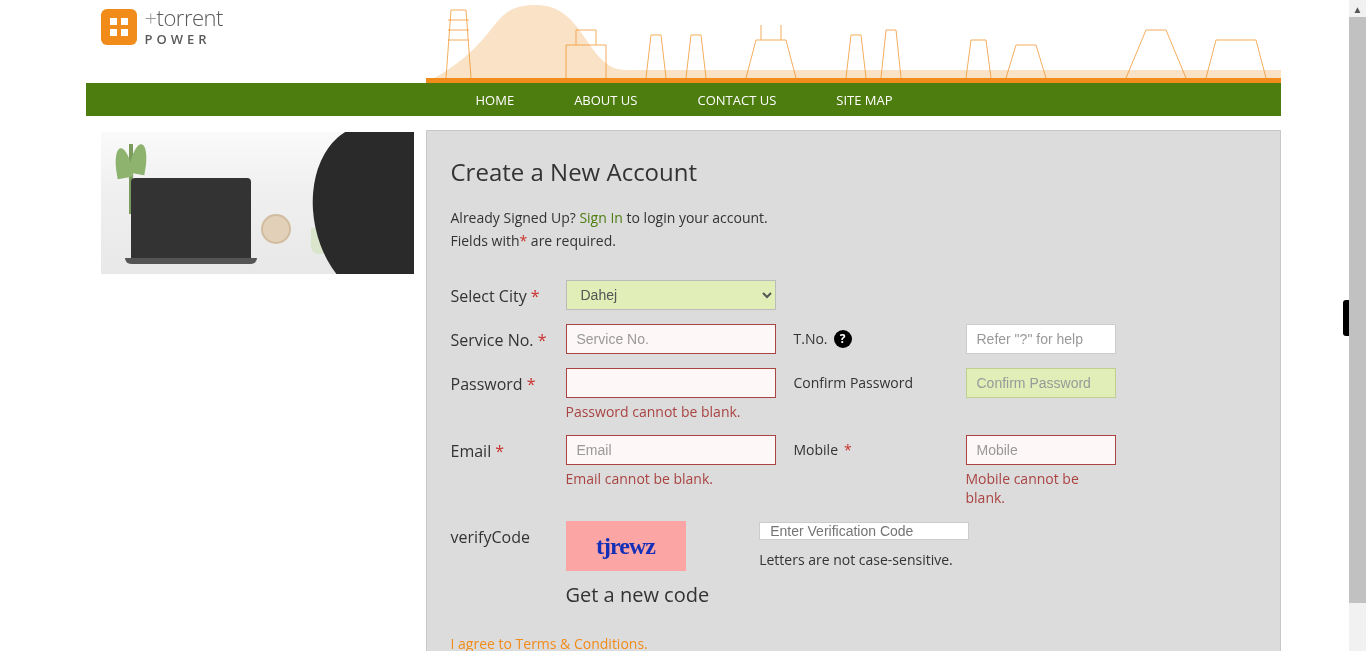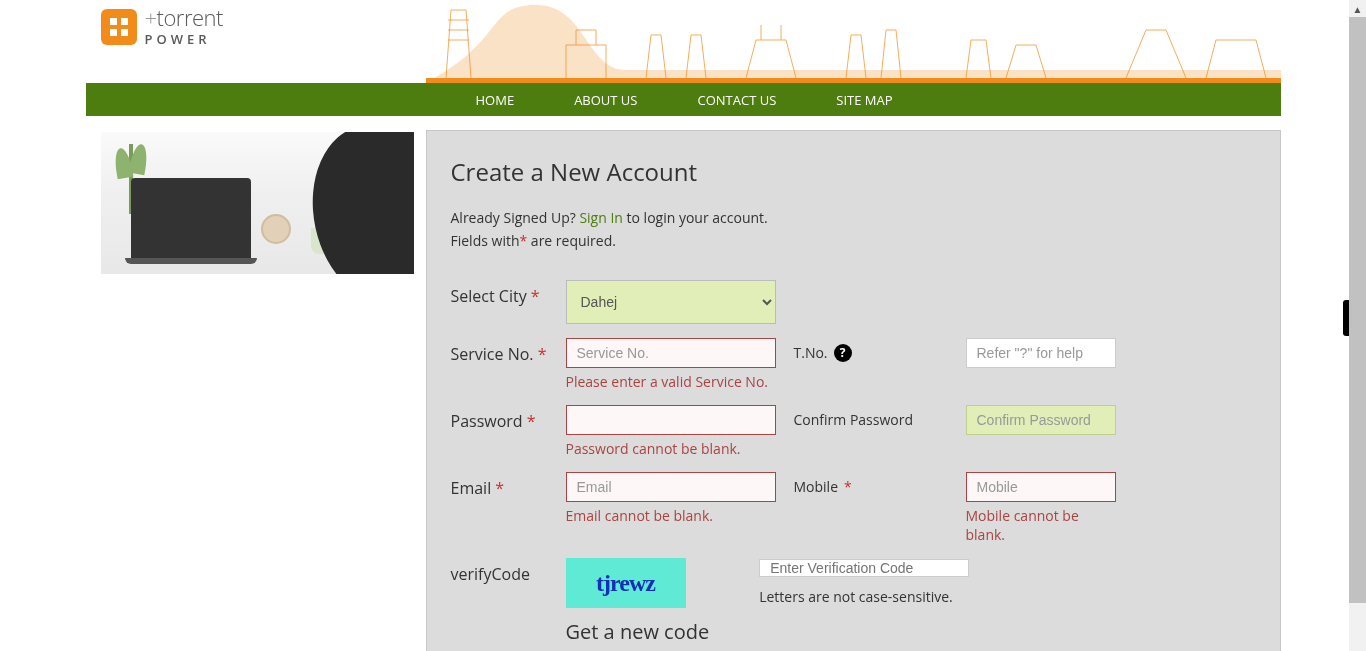--- a/index.html
+++ b/index.html
@@ -252,21 +252,21 @@
   padding: 4px 10px;
   font-size: 14px;
   border: 1px solid #ccc;
   background: #fff;
   color: #555;
 }
 .form-control::placeholder { color: #999; }
 select.select-city {
   background: #e1eeb8;
   border: 1px solid #bbb;
-  height: 44px;
+  height: 30px;
 }
 .error-input {
   border: 1px solid #a94442;
   background: #fdf7f7;
 }
 .confirm-pwd {
   background: #e1eeb8 !important;
   border: 1px solid #bfcf8f !important;
 }
 .error-msg {
@@ -282,21 +282,21 @@
   border-radius: 50%;
   display: inline-flex;
   align-items: center;
   justify-content: center;
   font-size: 12px;
   font-weight: bold;
 }
 .captcha-box {
   width: 120px;
   height: 50px;
-  background: #5eead4;
+  background: #fca5a5;
   display: flex;
   align-items: center;
   justify-content: center;
 }
 .captcha-text {
   font-family: "Comic Sans MS", cursive;
   font-weight: bold;
   color: #1530b8;
   font-size: 24px;
   letter-spacing: -1px;
@@ -419,21 +419,20 @@
             <select class="form-control select-city">
               <option>Dahej</option>
             </select>
           </div>
         </div>
 
         <div class="form-row">
           <div class="label-cell"><span>Service No. </span><span class="required-star">*</span></div>
           <div class="input-cell">
             <input class="form-control error-input" placeholder="Service No." style="">
-            <div class="error-msg">Please enter a valid Service No.</div>
           </div>
           <div class="gap-cell"></div>
           <div class="label-cell-2">
             <span>T.No. </span>
             <span class="help-icon">?</span>
           </div>
           <div class="input-cell-2">
             <input class="form-control" placeholder="Refer &quot;?&quot; for help" style="">
           </div>
         </div>

